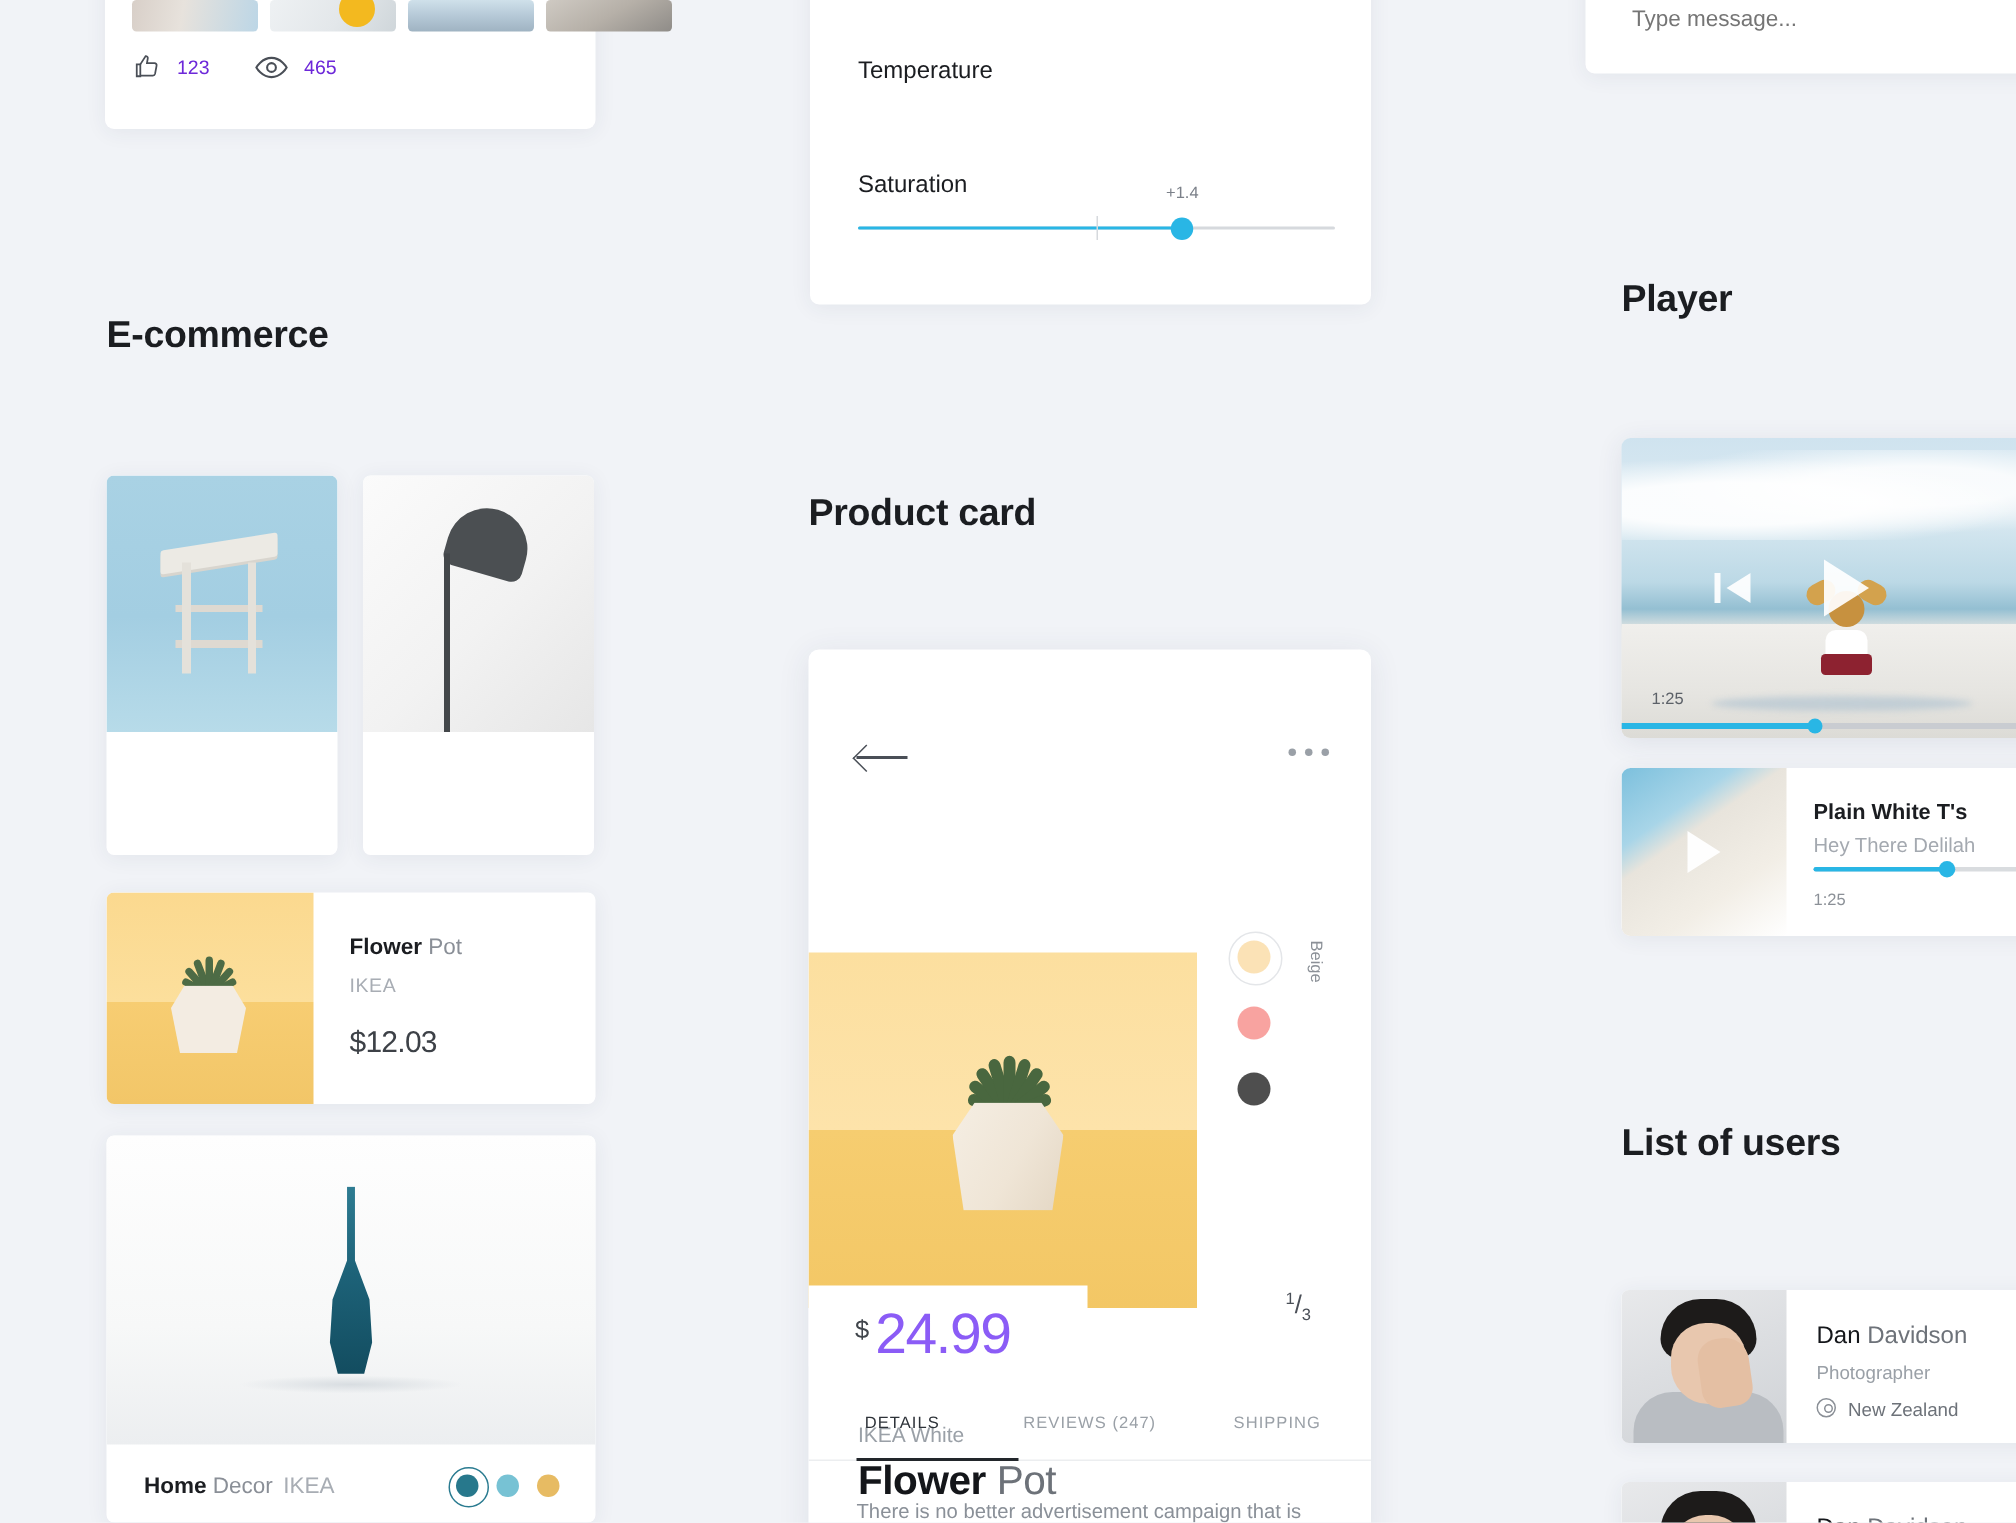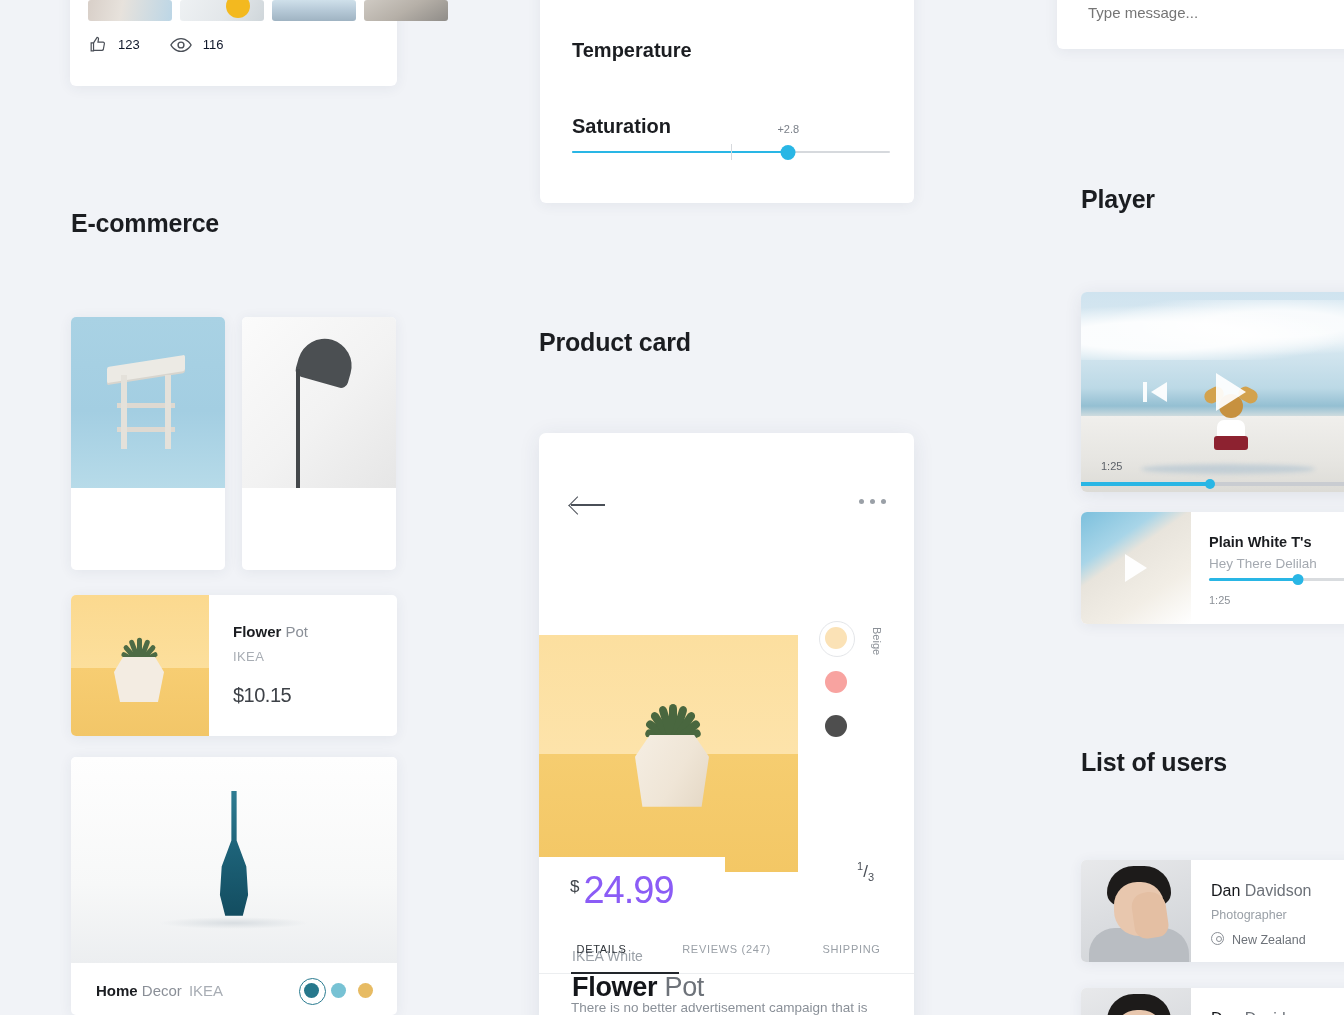--- a/index.html
+++ b/index.html
@@ -22,26 +22,26 @@
   .thumb-strip { position:absolute; left:18px; top:96px; display:flex; gap:8px; }
   .thumb { width:84px; height:21px; border-radius:3px; }
   .t1 { background:linear-gradient(100deg,#d8cfc8 0%,#e7e2dc 40%,#bcd6e6 100%); }
   .t2 { background:linear-gradient(120deg,#eef1f3 0%,#e3e7ea 55%,#cfd6da 100%); position:relative; overflow:hidden;}
   .t2:after{ content:""; position:absolute; right:14px; top:-6px; width:24px; height:24px;
      border-radius:50%; background:#f3b91f; }
   .t3 { background:linear-gradient(180deg,#cfe0ea 0%,#b8cbd9 45%,#9fb3c2 100%); }
   .t4 { background:linear-gradient(150deg,#cfcac3 0%,#b6b0a8 50%,#8f8c88 100%); }
   .social-stats { position:absolute; left:18px; top:131px; display:flex; align-items:center; gap:30px; }
   .stat { display:flex; align-items:center; gap:11px; }
-  .stat span { font-size:13px; color:#0f172a; }
+  .stat span { font-size:13px; color:#6d28d9; }
 
   
   #adjust-card { position:absolute; left:540px; top:-112px; width:374px; height:315px;
      background:#fff; border-radius:6px; box-shadow:0 2px 14px rgba(40,55,90,.07); overflow:hidden;}
-  .adjust-label { position:absolute; left:32px; font-size:20px; font-weight:700; color:#1b1d21; }
+  .adjust-label { position:absolute; left:32px; font-size:16px; font-weight:400; color:#1b1d21; }
   #temp-label { top:151px; }
   #sat-label  { top:227px; }
   .slider-wrap { position:absolute; left:32px; width:318px; height:18px; }
   #temp-slider { top:179px; }
   #sat-slider  { top:255px; }
   .slider-track { position:absolute; left:0; top:8px; width:100%; height:2px; background:#d6d9dd; border-radius:2px; }
   .slider-fill  { position:absolute; left:0; top:8px; height:2px; background:#29b6e5; border-radius:2px; }
   .slider-mid   { position:absolute; left:50%; top:1px; width:1px; height:16px; background:#d6d9dd; }
   .slider-knob  { position:absolute; top:2px; width:15px; height:15px; border-radius:50%;
       background:#29b6e5; transform:translateX(-50%); }
@@ -258,36 +258,36 @@
           <path d="M7 10v10H4V10z"></path>
             <path d="M7 10l4.5-7c1.2 0 2 .9 1.8 2L12.6 9H19c1.1 0 1.9 1 1.7 2l-1.3 7c-.2.9-.9 1.5-1.8 1.5H7"></path>
         </svg>
         <span>123</span>
       </div>
       <div class="stat">
         <svg width="22" height="16" viewBox="0 0 24 17" fill="none" stroke="#4a4f57" stroke-width="1.5">
           <path d="M1 8.5S4.8 1.5 12 1.5 23 8.5 23 8.5 19.2 15.5 12 15.5 1 8.5 1 8.5z"></path>
           <circle cx="12" cy="8.5" r="3.2"></circle>
         </svg>
-        <span>116</span>
+        <span>465</span>
       </div>
     </div>
   </div>
 
   <div id="adjust-card">
 
     <div class="adjust-label" id="temp-label">Temperature</div>
 
     <div class="adjust-label" id="sat-label">Saturation</div>
     <div class="slider-wrap" id="sat-slider">
       <div class="slider-track"></div>
       <div class="slider-fill" id="sat-fill" style="width: 68%;"></div>
       <div class="slider-mid"></div>
       <div class="slider-knob" id="sat-knob" style="left: 68%;"></div>
-      <div class="slider-value" id="sat-val" style="left: 68%;">+2.8</div>
+      <div class="slider-value" id="sat-val" style="left: 68%;">+1.4</div>
     </div>
   </div>
 
   <div id="message-bar">
     <input id="message-input" type="text" placeholder="Type message..." style="">
 
   </div>
 
   <div class="section-title" id="ecom-title">E-commerce</div>
 
@@ -310,21 +310,21 @@
           <i style="transform: rotate(41.3333deg) scaleY(1.0379);"></i>
           <i style="transform: rotate(62deg) scaleY(0.911262);"></i>
         </div>
       <div class="pot"></div>
     </div>
     <div class="meta">
       <div class="p-name">
         <b>Flower</b><span> Pot</span>
       </div>
       <div class="p-brand">IKEA</div>
-      <div class="p-price">$10.15</div>
+      <div class="p-price">$12.03</div>
     </div>
   </div>
 
   <div id="prod-decor">
     <div class="img">
       <div class="vase-shadow"></div>
       <div class="vase"></div>
     </div>
     <div class="decor-row">
       <div class="decor-name">

